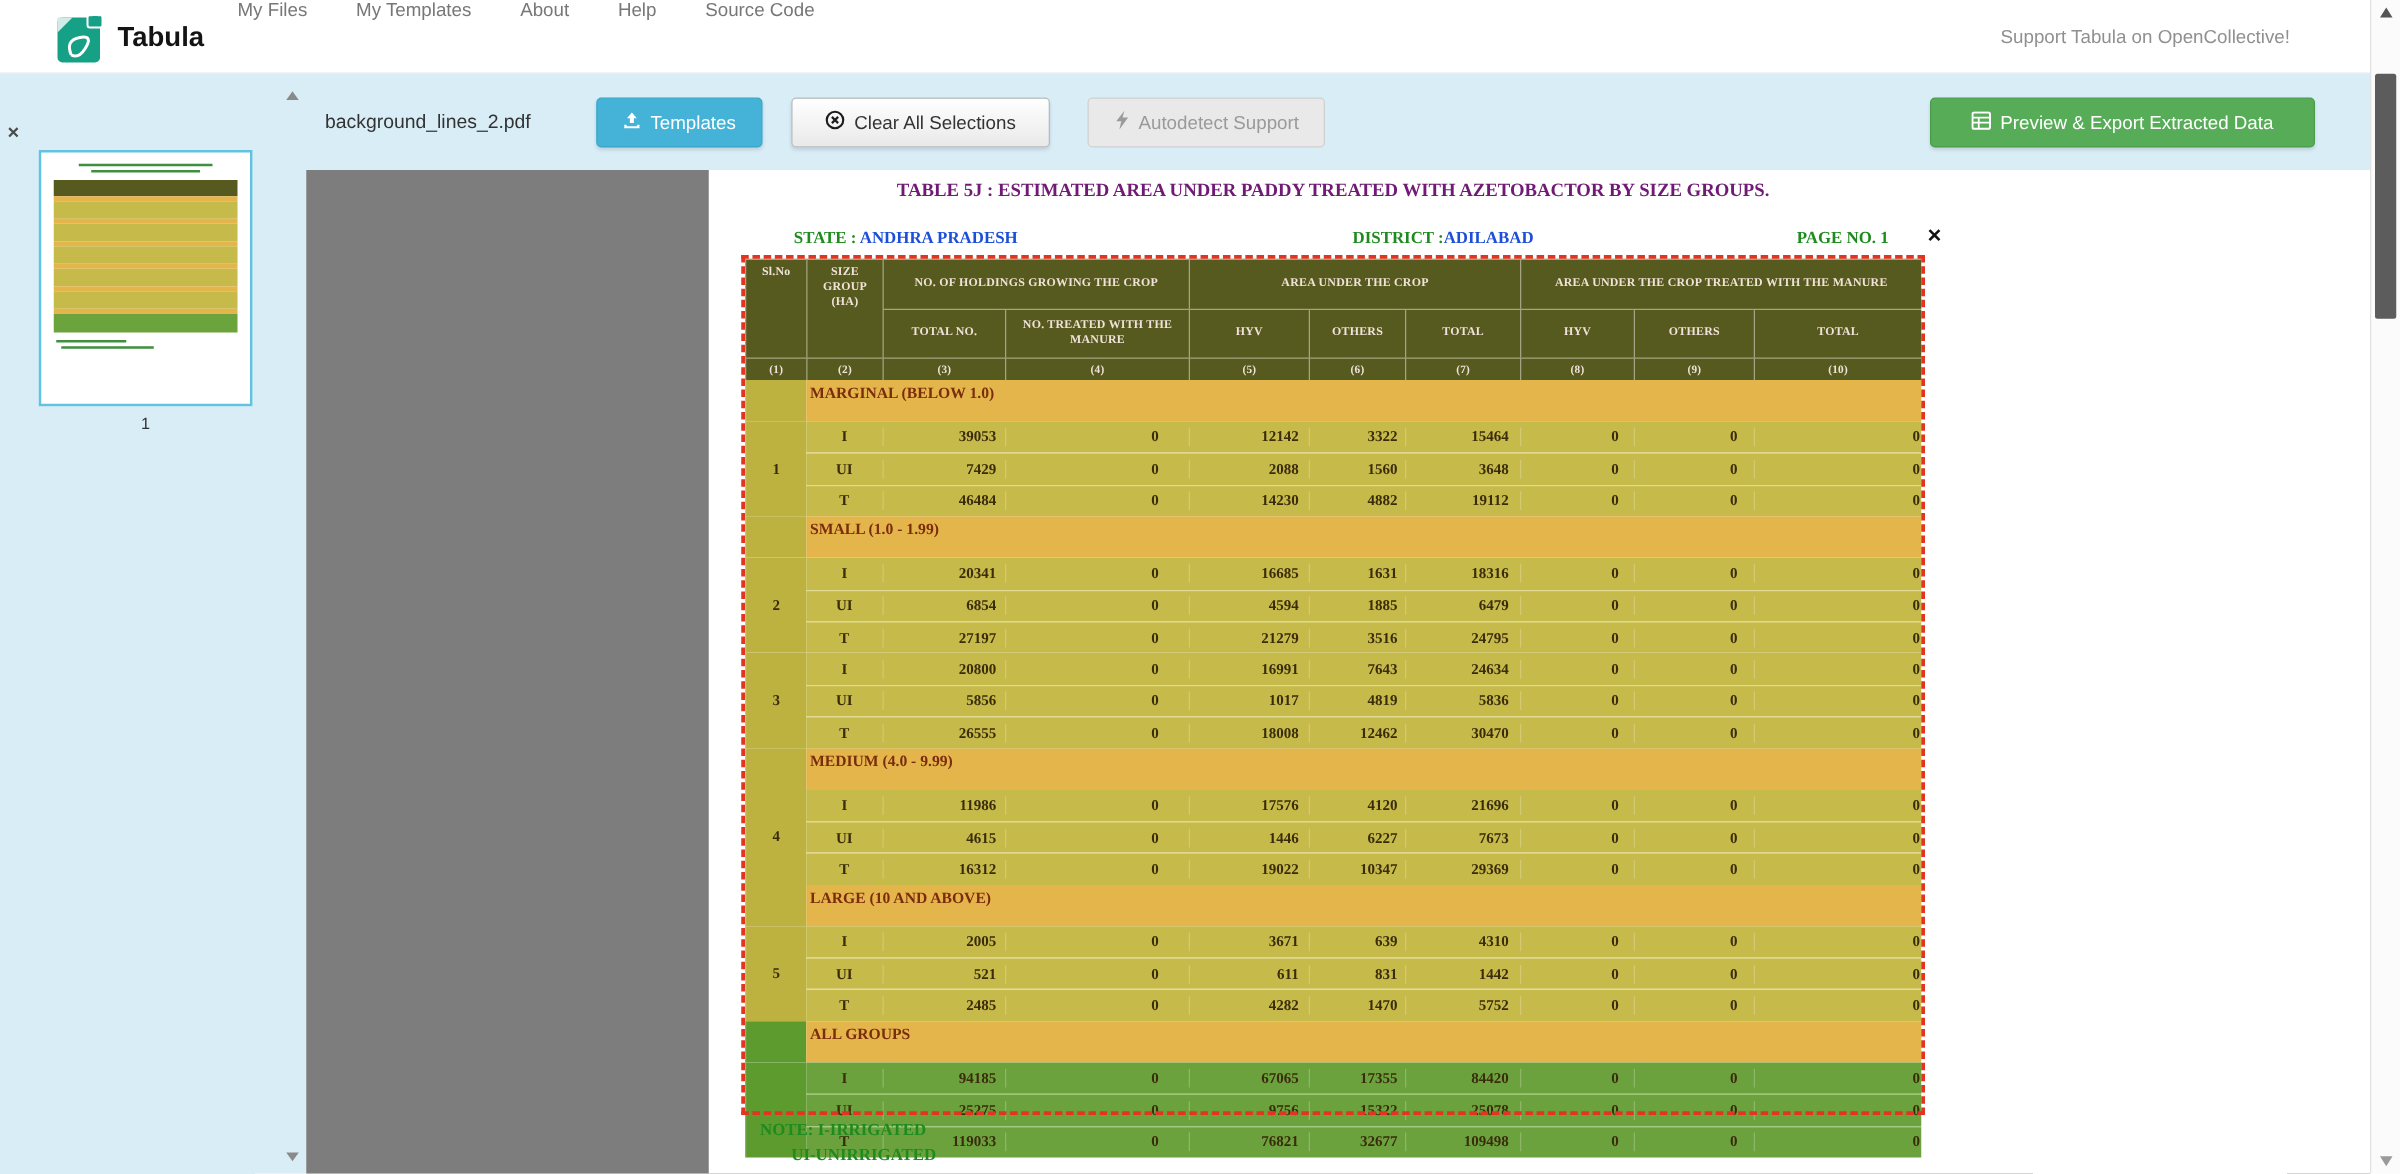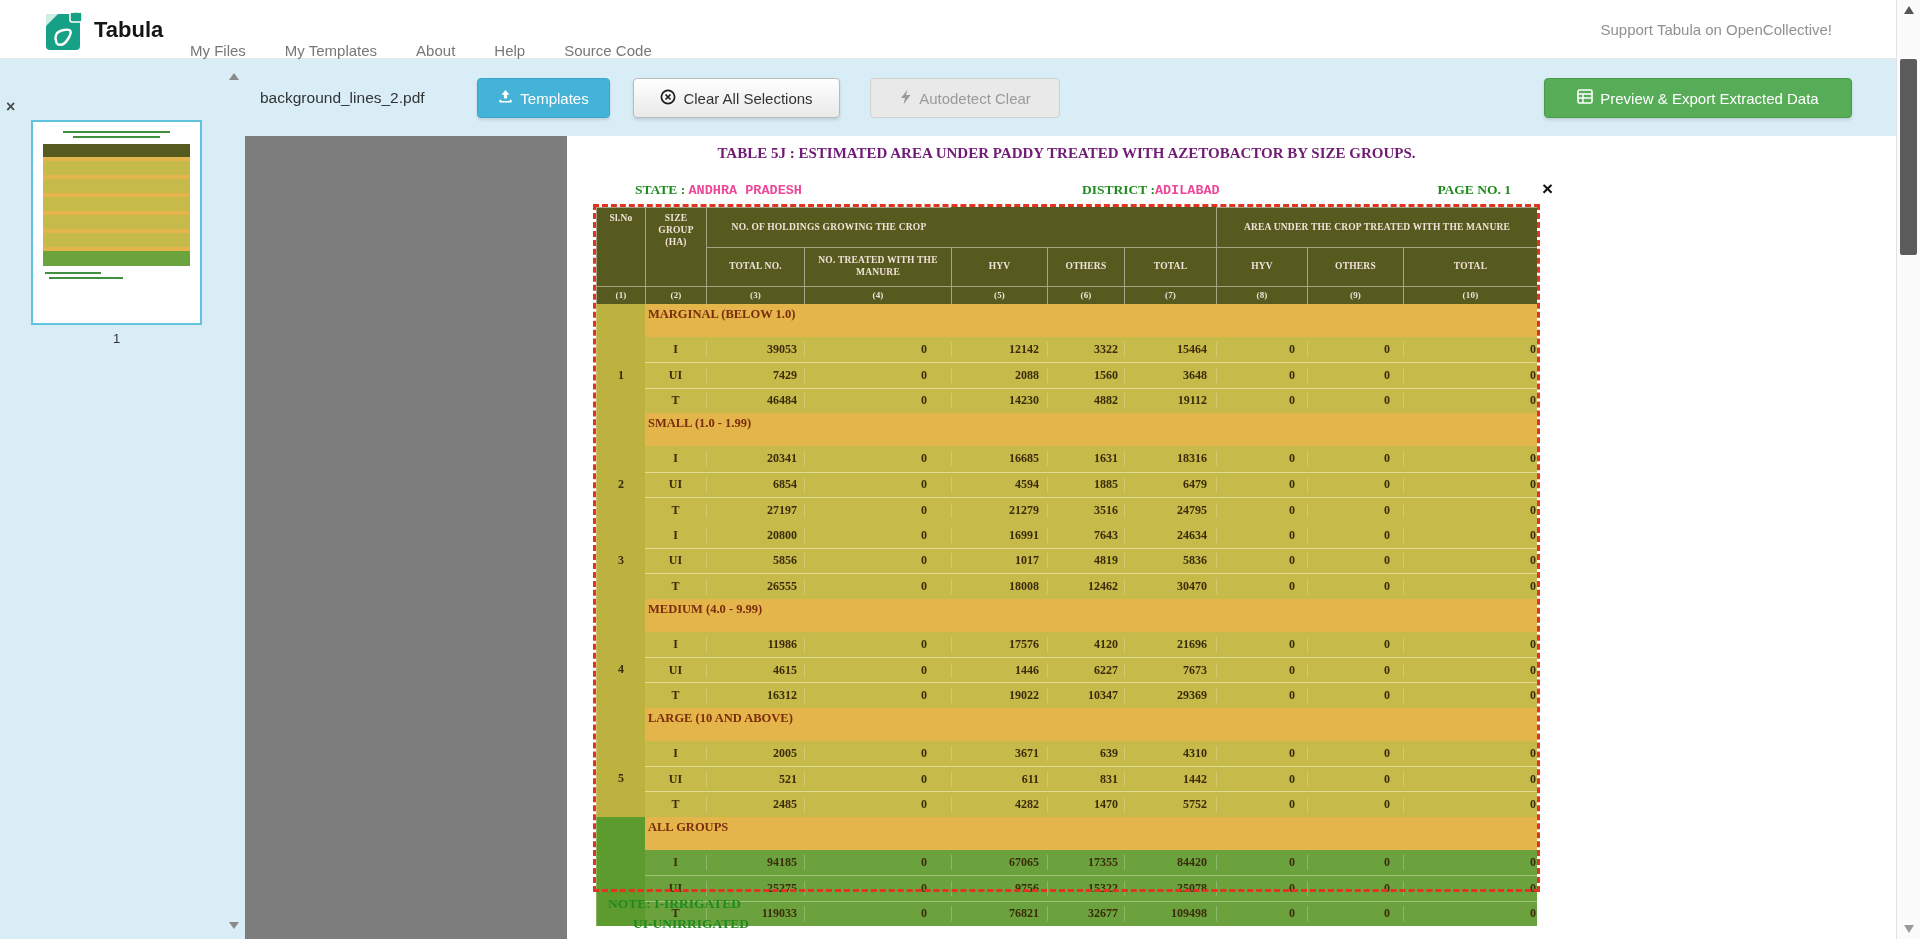--- a/index.html
+++ b/index.html
@@ -5,21 +5,21 @@
   * { margin:0; padding:0; box-sizing:border-box; }
   html,body { width:1920px; height:939px; overflow:hidden; }
   .app { position:relative; width:1920px; height:939px; background:#fff;
          font-family:"Liberation Sans", sans-serif; }
 
   
   .navbar { position:absolute; top:0; left:0; right:0; height:59px; background:#fff;
             border-bottom:1px solid #e7e7e7; z-index:5; }
   .logo { position:absolute; left:44px; top:8px; width:42px; height:44px; cursor:pointer; }
   .brand { position:absolute; left:94px; top:0; line-height:59px; font-size:22px; font-weight:bold; color:#141414; }
-  .menu { position:absolute; left:190px; top:0; height:59px; display:flex; gap:39px; align-items:flex-end; }
+  .menu { position:absolute; left:190px; top:0; height:59px; display:flex; gap:39px; align-items:flex-start; }
   .menu-item { font-size:15px; color:#777; cursor:pointer; white-space:nowrap; }
   .support { position:absolute; right:88px; top:0; line-height:59px; font-size:15px; color:#909090; cursor:pointer; }
 
   
   .toolbar { position:absolute; top:59px; left:0; right:24px; height:77px; background:#d9edf7; }
   .filename { position:absolute; left:260px; top:0; height:77px; line-height:77px; font-size:15.5px; color:#333; }
   .btn { position:absolute; top:19px; height:40px; border-radius:4px; display:flex; align-items:center;
          justify-content:center; gap:7px; font-size:15px; cursor:pointer;
          box-shadow:0 2px 3px rgba(0,0,0,0.12); }
   .btn-templates { left:477px; width:133px; background:#45b3d8; border:1px solid #39a6ca; color:#fff; }
@@ -51,21 +51,21 @@
               font-family:"Liberation Serif", serif; cursor:crosshair; }
 
   .pdf-title { position:absolute; left:29px; top:9px; width:941px; text-align:center;
                font-size:15px; font-weight:bold; color:#701a75; }
   .meta-row { position:absolute; left:29px; top:46px; width:941px; height:20px;
               font-size:13.5px; font-weight:bold; }
   .meta-state { position:absolute; left:39px; }
   .meta-district { position:absolute; left:486px; }
   .meta-pageno { position:absolute; right:26px; color:#1f8b1f; }
   .green-label { color:#1f8b1f; }
-  .dark-label { color:#ec4899;font-family:Liberation Mono, monospace; }
+  .dark-label { color:#1d4ed8; }
 
   
   .tablewrap { position:absolute; left:29px; top:71px; width:941px; }
 
   .thead { display:grid; width:941px;
            grid-template-columns:49px 61px 98px 147px 96px 77px 92px 91px 96px 134px;
            grid-template-rows:40px 39px 18px;
            background:#565a1e; color:#f0e2d8; font-weight:bold; font-size:9.5px; letter-spacing:.2px; }
   .hc { border-left:1px solid rgba(255,255,255,.45); border-top:1px solid rgba(255,255,255,.45);
         display:flex; align-items:center; justify-content:center; text-align:center; padding:2px 4px; line-height:1.25; }
@@ -165,21 +165,21 @@
       </span>
       <span>Clear All Selections</span>
     </div>
 
     <div class="btn btn-autodetect">
       <span>
         <svg width="13" height="16" viewBox="0 0 13 16">
           <path d="M8.5 0.5 L2 9 h4 L4.5 15.5 L11.5 6 h-4.5 Z" fill="#9a9a9a"></path>
         </svg>
       </span>
-      <span>Autodetect Clear</span>
+      <span>Autodetect Support</span>
     </div>
 
     <div class="btn btn-export">
       <span>
         <svg width="16" height="15" viewBox="0 0 16 15">
           <rect x="1" y="1" width="14" height="13" rx="1.5" fill="none" stroke="#fff" stroke-width="1.6"></rect>
           <path d="M1 5 h14 M1 9 h14 M6 5 v9" stroke="#fff" stroke-width="1.4"></path>
         </svg>
       </span>
       <span>Preview &amp; Export Extracted Data</span>
@@ -228,20 +228,21 @@
           <span class="green-label">DISTRICT :</span><span class="dark-label">ADILABAD</span>
         </span>
         <span class="meta-pageno">PAGE NO. 1</span>
       </div>
 
       <div class="tablewrap">
         <div class="thead">
           <div class="hc h-slno top-align">Sl.No</div>
           <div class="hc h-size top-align">SIZE GROUP (HA)</div>
           <div class="hc h-holdings">NO. OF HOLDINGS GROWING THE CROP</div>
+          <div class="hc h-area">AREA UNDER THE CROP</div>
           <div class="hc h-treated">AREA UNDER THE CROP TREATED WITH THE MANURE</div>
           <div class="hc h-sub" style="grid-column:3">TOTAL NO.</div>
           <div class="hc h-sub" style="grid-column:4">NO. TREATED WITH THE MANURE</div>
           <div class="hc h-sub" style="grid-column:5">HYV</div>
           <div class="hc h-sub" style="grid-column:6">OTHERS</div>
           <div class="hc h-sub" style="grid-column:7">TOTAL</div>
           <div class="hc h-sub" style="grid-column:8">HYV</div>
           <div class="hc h-sub" style="grid-column:9">OTHERS</div>
           <div class="hc h-sub" style="grid-column:10">TOTAL</div>
           <div class="hc h-num" style="grid-column:1">(1)</div>

